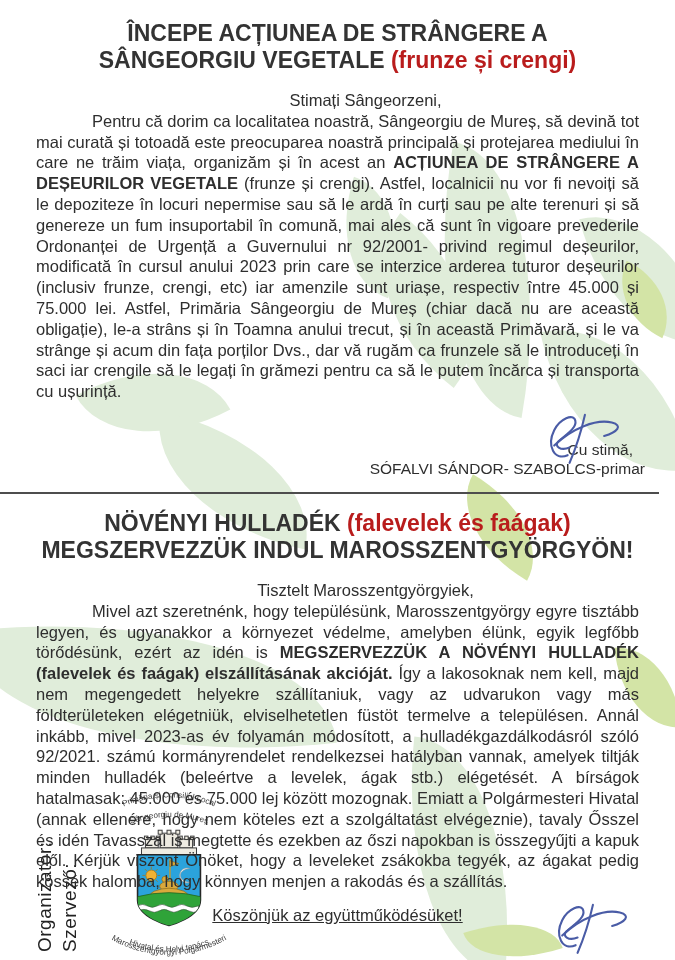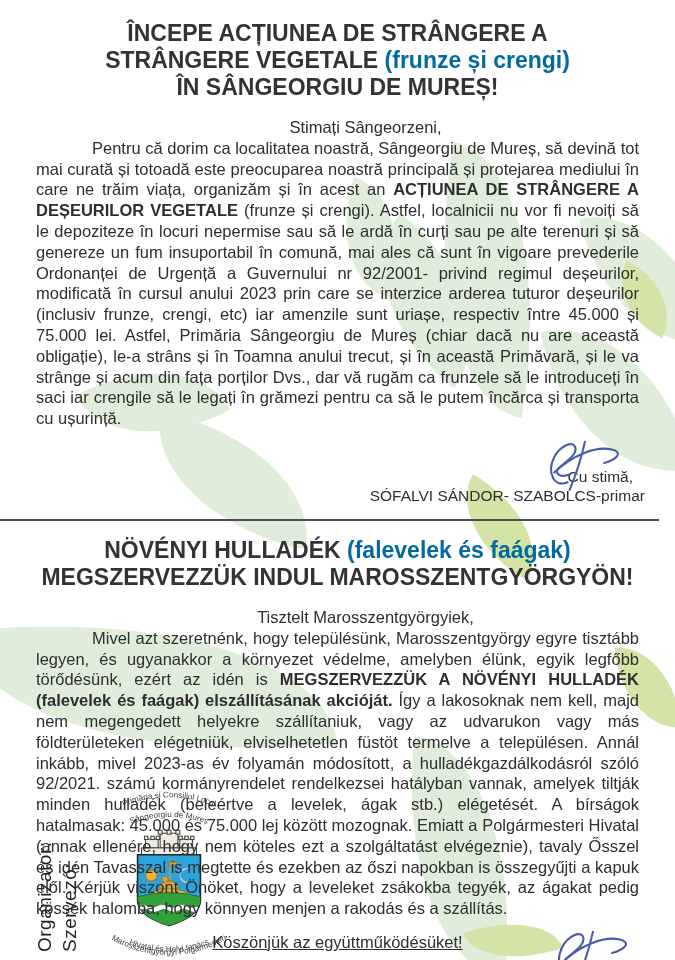--- a/index.html
+++ b/index.html
@@ -10,21 +10,21 @@
   }
   
   .watermark { position:absolute; inset:0; z-index:0; }
   .leaf { position:absolute; border-radius:0 100% 0 100%; }
   .leaf.pale   { background:#e0edda; }
   .leaf.bright { background:#d3e4a6; }
   
   .content { position:relative; z-index:1; }
   .title { text-align:center; font-weight:bold; font-size:23px; line-height:27px; color:#333; }
   .title-1 { padding-top:20px; }
-  .red { color:#0369a1; }
+  .red { color:#b91c1c; }
   .para { margin:0; padding:0 36px; font-size:16.5px; line-height:20.8px; text-align:justify; }
   .salutation { margin-top:16px; text-indent:56px; text-align:center; }
   .bodytext { text-indent:56px; }
   .b { font-weight:bold; }
   .closing-row { position:relative; margin-top:12px; height:26px; }
   .thanks { text-align:center; font-size:16.5px; }
   .sig-svg { position:absolute; width:96px; height:60px; }
   .sig-1 { right:44px; top:-8px; }
   .sig-2 { right:36px; top:-10px; }
   .signoff { text-align:right; font-size:15.5px; line-height:19px; }
@@ -59,22 +59,21 @@
     <div class="leaf pale" style="left:-30px;top:612px;width:360px;height:150px;transform:rotate(-6deg);"></div>
     <div class="leaf bright" style="left:618px;top:645px;width:60px;height:85px;transform:rotate(-5deg);"></div>
     <div class="leaf pale" style="left:402px;top:742px;width:115px;height:230px;transform:rotate(6deg);"></div>
     <div class="leaf bright" style="left:468px;top:918px;width:90px;height:45px;transform:rotate(-18deg);"></div>
   </div>
 
   <div class="content">
 
     <div class="title title-1">
       <div>ÎNCEPE ACȚIUNEA DE STRÂNGERE A</div>
-      <div><span>STRÂNGERE VEGETALE </span><span class="red">(frunze și crengi)</span></div>
-      <div>ÎN SÂNGEORGIU DE MUREȘ!</div>
+      <div><span>SÂNGEORGIU VEGETALE </span><span class="red">(frunze și crengi)</span></div>
     </div>
 
     <p class="para salutation">Stimați Sângeorzeni,</p>
     <p class="para bodytext"><span>Pentru că dorim ca localitatea noastră, Sângeorgiu de Mureș, să devină tot mai curată și totoadă este preocuparea noastră principală și protejarea mediului în care ne trăim viața, organizăm și în acest an </span><span class="b">ACȚIUNEA DE STRÂNGERE A DEȘEURILOR VEGETALE</span><span> (frunze și crengi). Astfel, localnicii nu vor fi nevoiți să le depoziteze în locuri nepermise sau să le ardă în curți sau pe alte terenuri și să genereze un fum insuportabil în comună, mai ales că sunt în vigoare prevederile Ordonanței de Urgență a Guvernului nr 92/2001- privind regimul deșeurilor, modificată în cursul anului 2023 prin care se interzice arderea tuturor deșeurilor (inclusiv frunze, crengi, etc) iar amenzile sunt uriașe, respectiv între 45.000 și 75.000 lei. Astfel, Primăria Sângeorgiu de Mureș (chiar dacă nu are această obligație), le-a strâns și în Toamna anului trecut, și în această Primăvară, și le va strânge și acum din fața porților Dvs., dar vă rugăm ca frunzele să le introduceți în saci iar crengile să le legați în grămezi pentru ca să le putem încărca și transporta cu ușurință.</span></p>
 
     <div class="closing-row">
       <svg class="sig-svg sig-1" viewBox="0 0 100 60">
         <g fill="none" stroke="#4a5ca6" stroke-width="2.2" stroke-linecap="round">
           <path d="M34 50 C 20 56 12 40 20 24 C 26 12 40 6 42 14 C 44 22 30 30 24 36 C 20 40 26 46 36 42"></path>
           <path d="M20 40 C 38 22 64 12 80 16 C 92 19 86 26 72 30"></path>

